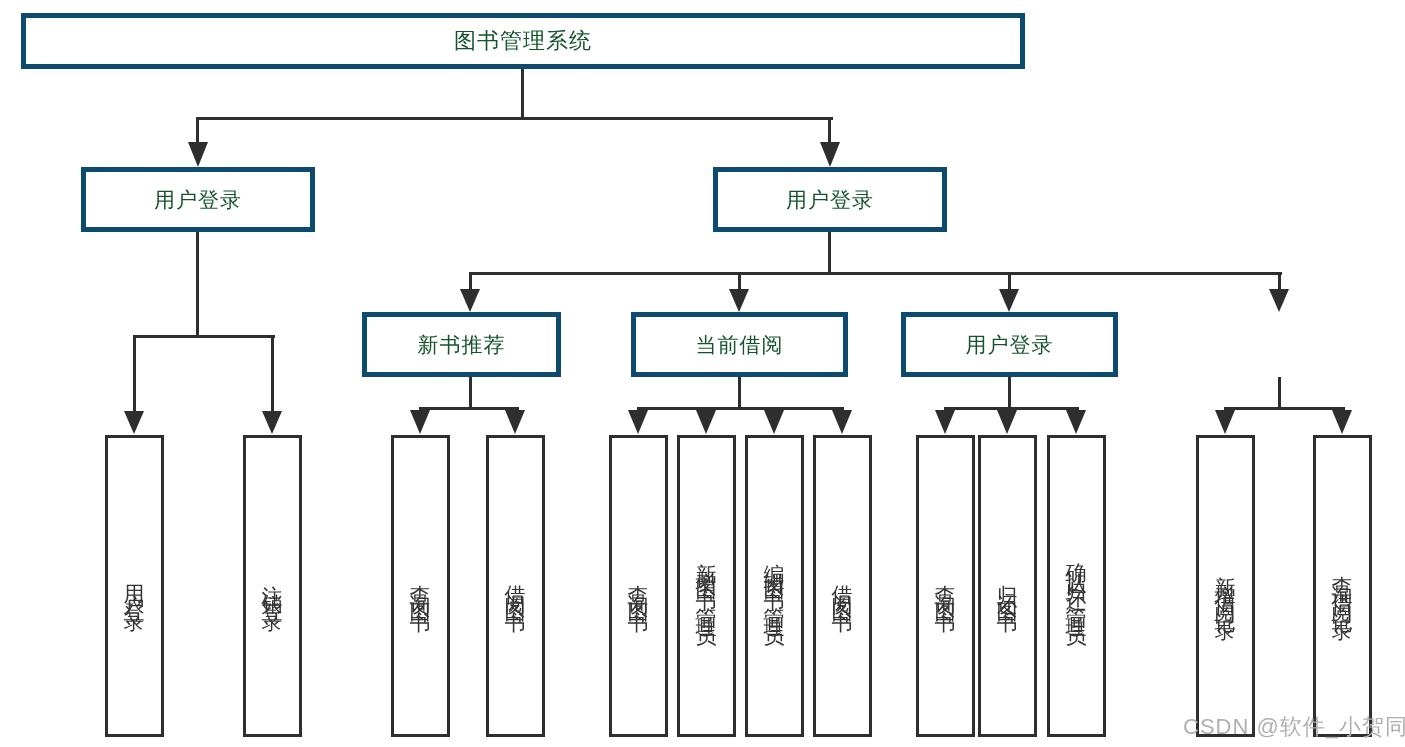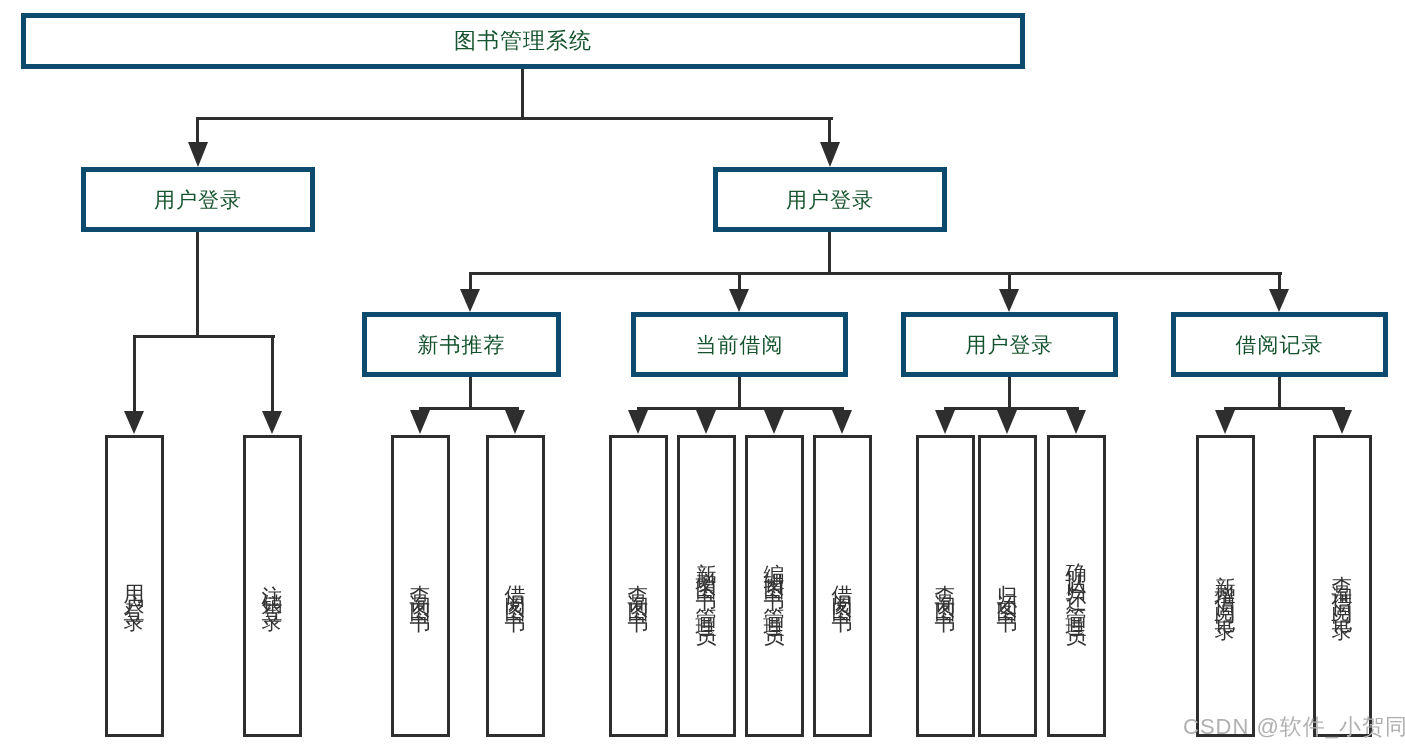--- a/index.html
+++ b/index.html
@@ -37,21 +37,20 @@
 <div class="canvas" id="canvas">
 
   <div class="hbox root-box" style="left:21px;top:13px;width:1004px;height:56px">图书管理系统</div>
 
   <div class="hbox" style="left:81px;top:167px;width:234px;height:65px">用户登录</div>
   <div class="hbox" style="left:713px;top:167px;width:234px;height:65px">用户登录</div>
 
   <div class="hbox" style="left:362px;top:312px;width:199px;height:65px">新书推荐</div>
   <div class="hbox" style="left:631px;top:312px;width:217px;height:65px">当前借阅</div>
   <div class="hbox" style="left:901px;top:312px;width:217px;height:65px">用户登录</div>
-  <div class="hbox" style="left:1171px;top:312px;width:217px;height:65px">借阅记录</div>
 
   <div class="vbox" style="left:105px;top:435px;width:59px;height:302px">
     <span class="vtext">用户登录</span>
   </div>
   <div class="vbox" style="left:243px;top:435px;width:59px;height:302px">
     <span class="vtext">注销登录</span>
   </div>
 
   <div class="vbox" style="left:391px;top:435px;width:59px;height:302px">
     <span class="vtext">查询图书</span>

